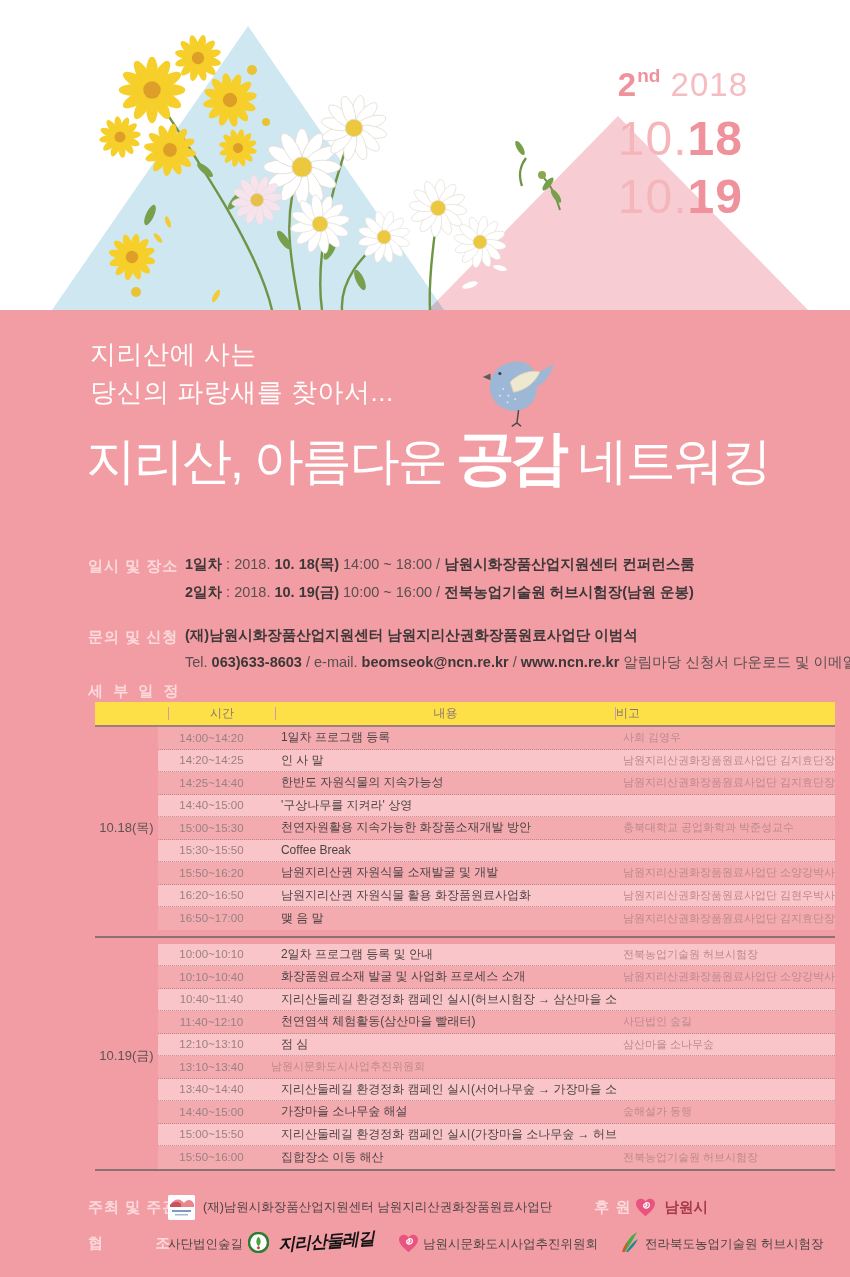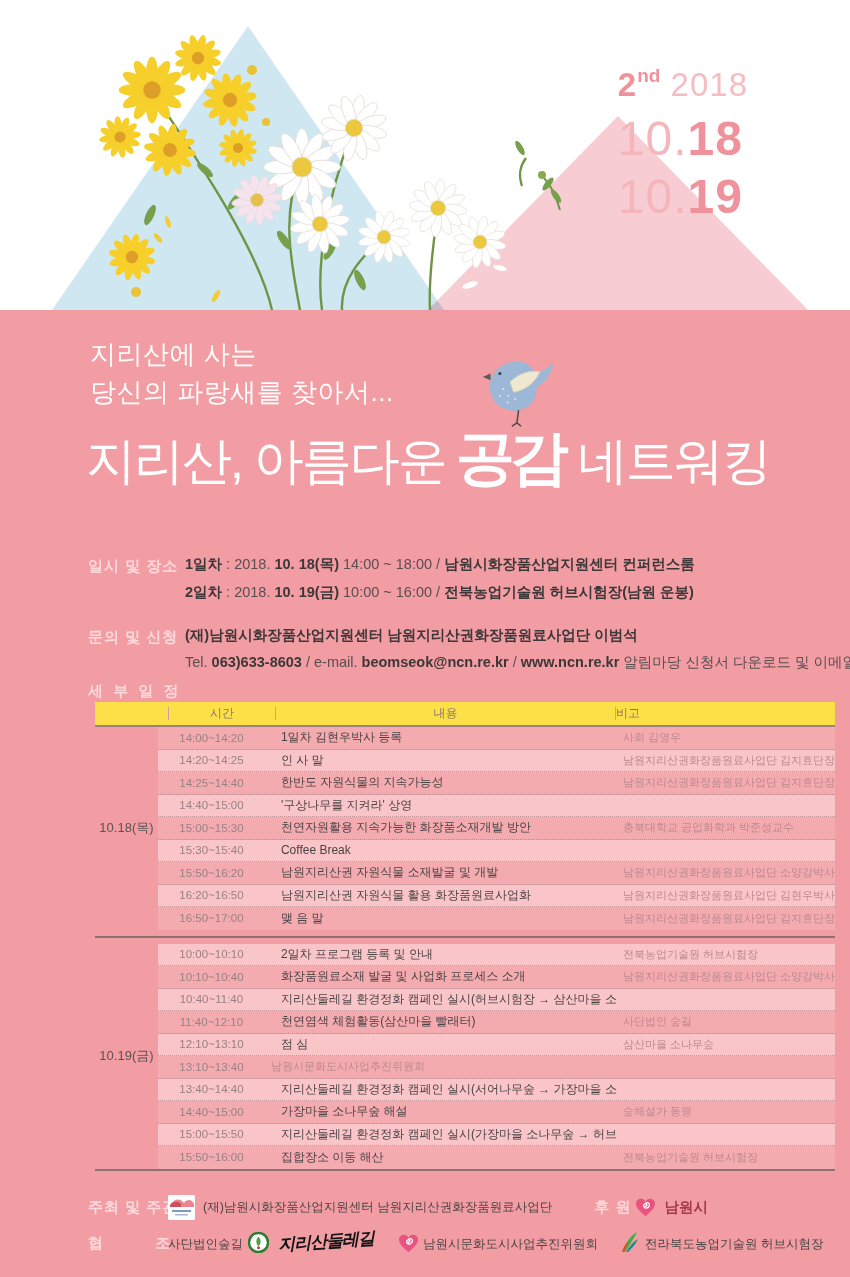--- a/index.html
+++ b/index.html
@@ -209,21 +209,21 @@
         <div class="h-content">내용</div>
         <div class="hsep"></div>
         <div class="h-note">비고</div>
       </div>
       <div>
           <div class="sgroup">
             <div class="date-cell">10.18(목)</div>
             <div class="rows">
               <div class="srow dark">
                 <div class="c-time">14:00~14:20</div>
-                <div class="c-content">1일차 김현우박사 등록</div>
+                <div class="c-content">1일차 프로그램 등록</div>
                 <div class="c-note">사회 김영우</div>
               </div>
               <div class="srow light">
                 <div class="c-time">14:20~14:25</div>
                 <div class="c-content">인 사 말</div>
                 <div class="c-note">남원지리산권화장품원료사업단 김지효단장</div>
               </div>
               <div class="srow dark">
                 <div class="c-time">14:25~14:40</div>
                 <div class="c-content">한반도 자원식물의 지속가능성</div>
@@ -233,21 +233,21 @@
                 <div class="c-time">14:40~15:00</div>
                 <div class="c-content">'구상나무를 지켜라' 상영</div>
                 <div class="c-note"></div>
               </div>
               <div class="srow dark">
                 <div class="c-time">15:00~15:30</div>
                 <div class="c-content">천연자원활용 지속가능한 화장품소재개발 방안</div>
                 <div class="c-note">충북대학교 공업화학과 박준성교수</div>
               </div>
               <div class="srow light">
-                <div class="c-time">15:30~15:40</div>
+                <div class="c-time">15:30~15:50</div>
                 <div class="c-content">Coffee Break</div>
                 <div class="c-note"></div>
               </div>
               <div class="srow dark">
                 <div class="c-time">15:50~16:20</div>
                 <div class="c-content">남원지리산권 자원식물 소재발굴 및 개발</div>
                 <div class="c-note">남원지리산권화장품원료사업단 소양강박사</div>
               </div>
               <div class="srow light">
                 <div class="c-time">16:20~16:50</div>

